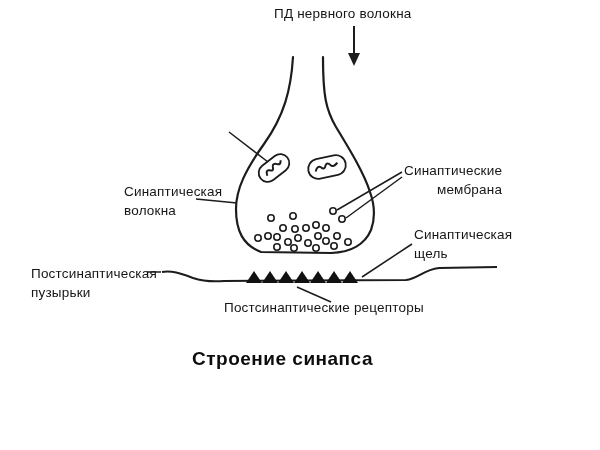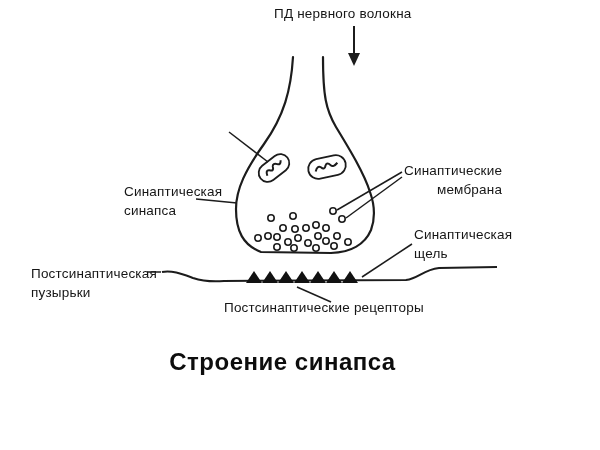--- a/index.html
+++ b/index.html
@@ -7,21 +7,21 @@
     position:relative;width:600px;height:450px;background:#fff;
     font-family:"Liberation Sans",sans-serif;overflow:hidden;border-radius:23px;
   }
   .stage svg{position:absolute;left:0;top:0;}
   .lbl{
     position:absolute;color:#161616;font-size:13.5px;line-height:19px;
     letter-spacing:.2px;white-space:nowrap;
   }
   .title{
     position:absolute;left:0;top:348px;width:565px;text-align:center;
-    color:#0d0d0d;font-size:24px;font-weight:bold;letter-spacing:.5px;
+    color:#0d0d0d;font-size:19px;font-weight:bold;letter-spacing:.5px;
   }
   .ink{stroke:#1c1c1c;fill:none;}
 </style>
 </head>
 <body>
 
 <div class="stage">
 
   <svg width="600" height="450" viewBox="0 0 600 450">
 
@@ -92,21 +92,21 @@
       <line x1="412" y1="244" x2="362" y2="277"></line>
       <line x1="297" y1="287" x2="331" y2="302"></line>
     </g>
   </svg>
 
   <div class="lbl" style="left:274px;top:4px;">ПД нервного волокна</div>
 
 
   <div class="lbl" style="left:124px;top:182px;">
     <div>Синаптическая</div>
-    <div>синапса</div>
+    <div>волокна</div>
   </div>
 
   <div class="lbl" style="left:404px;top:161px;text-align:right;">
     <div>Синаптические</div>
     <div>мембрана</div>
   </div>
 
   <div class="lbl" style="left:414px;top:225px;">
     <div>Синаптическая</div>
     <div>щель</div>

